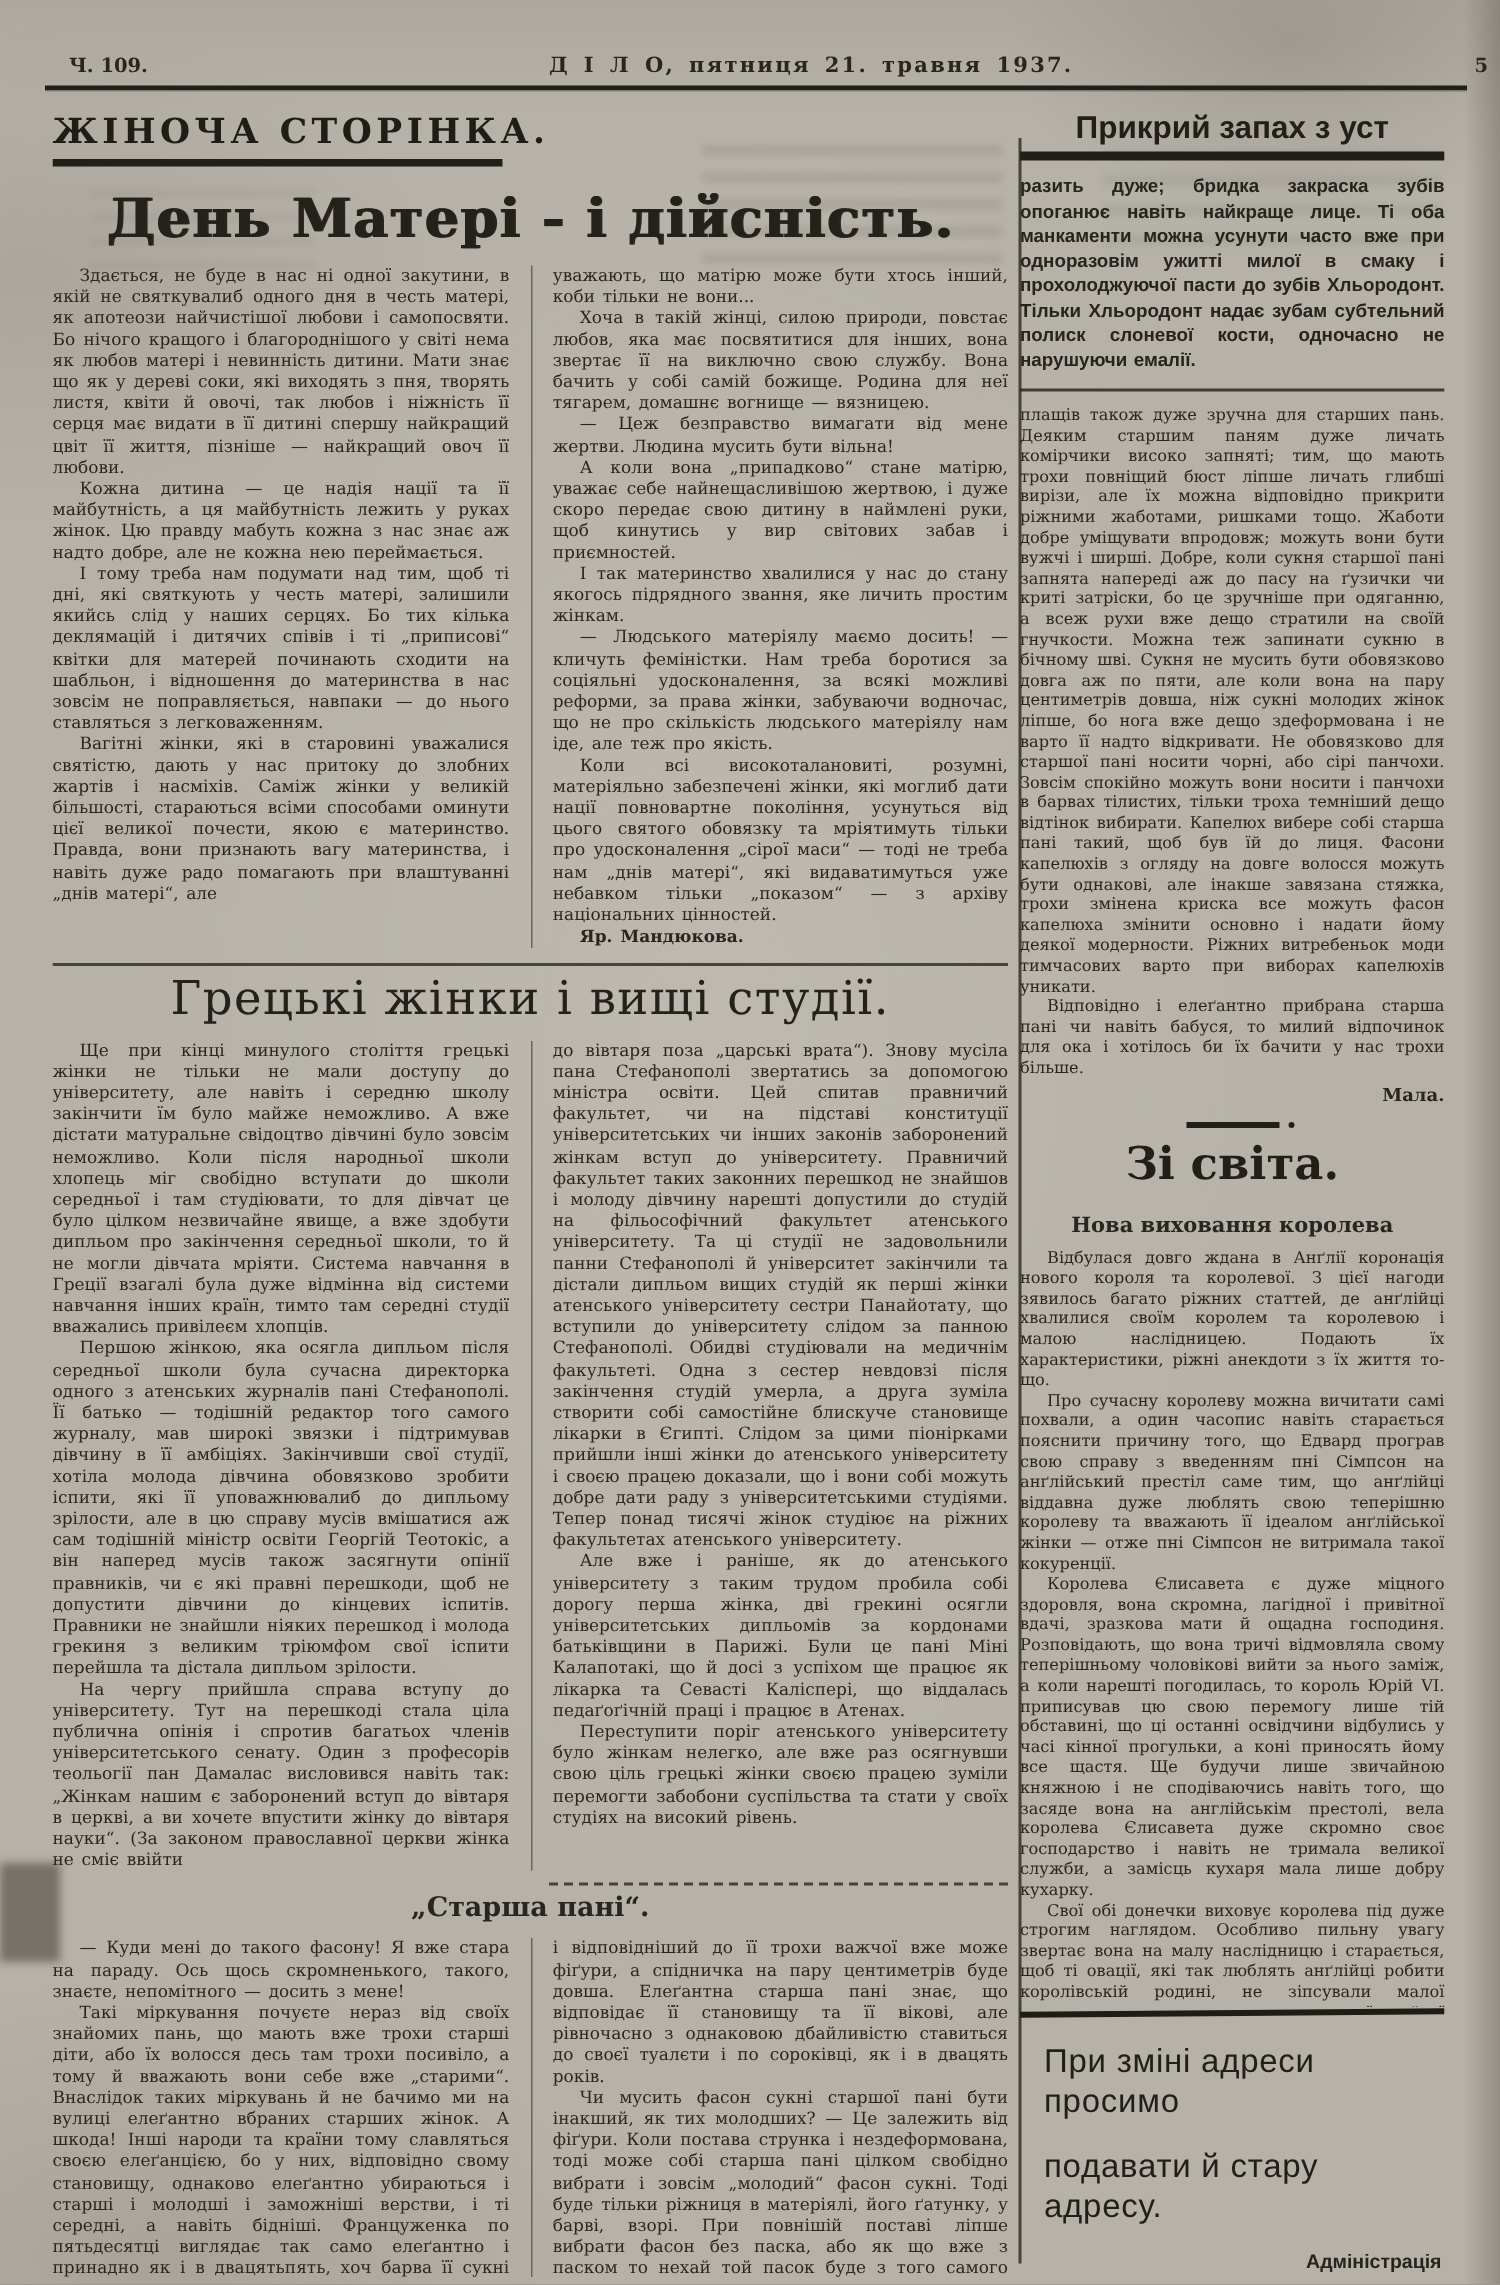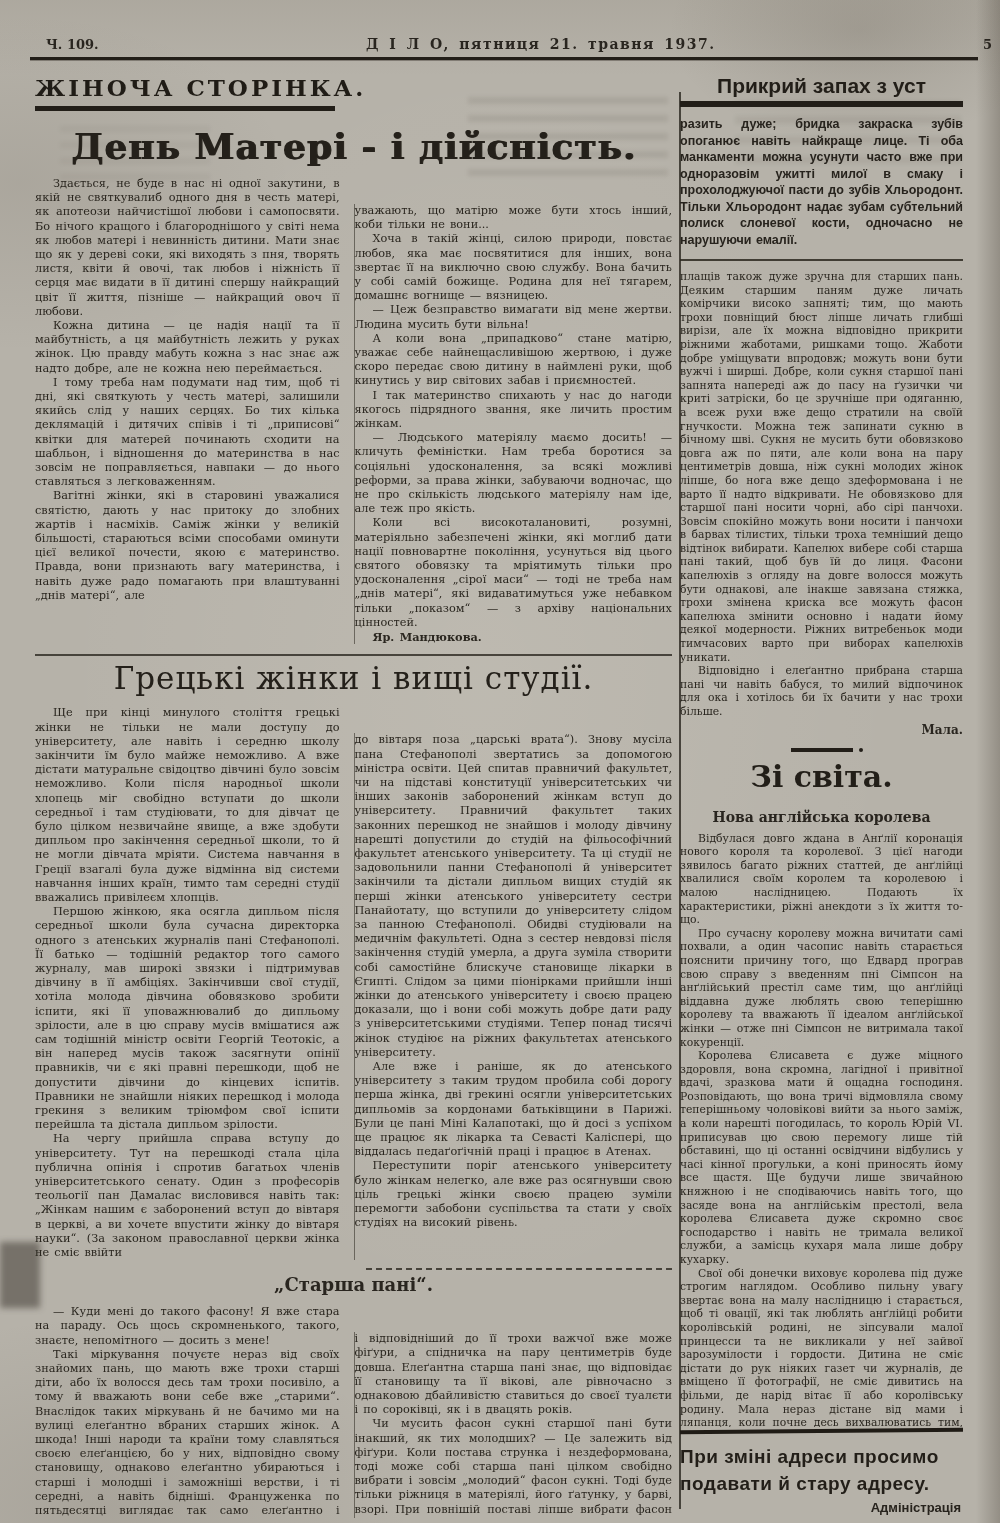--- a/index.html
+++ b/index.html
@@ -42,21 +42,21 @@
     display:flex;flex-direction:column;overflow:hidden;}
 
   
   .section-head h1{margin:4px 0 0;font-size:23px;font-weight:bold;letter-spacing:3px;color:#201c16;}
   .section-head .bar{width:300px;height:5px;background:#221e18;margin-top:5px;}
 
   
   .cols{display:flex;}
   .col{width:50%;box-sizing:border-box;}
   .col:first-child{padding-right:14px;}
-  .col + .col{border-left:1px solid rgba(42,38,30,.55);margin-top:27px;}
+  .col + .col{border-left:1px solid rgba(42,38,30,.55);padding-left:14px;}
   .body p{margin:0;text-align:justify;text-indent:18px;
     font-size:11.3px;line-height:14.2px;word-spacing:1.5px;color:#2a261f;}
   .cont .paras p:first-child{text-indent:0;}
   .sig{text-align:right;font-weight:bold;font-size:12px;line-height:17px;margin:3px 0 0;}
 
   .gothic{text-align:center;margin:16px 0 12px;font-size:36px;line-height:38px;font-weight:bold;
     letter-spacing:1px;color:#24201a;text-shadow:1.2px 0 0 #2b2720;}
   .rule-thin{height:2px;background:#2b271f;opacity:.8;margin:10px 0 4px;}
   .greek-title{text-align:center;font-weight:normal;font-size:31px;line-height:36px;margin:4px 0 10px;
     letter-spacing:1px;color:#24201a;}
@@ -75,22 +75,22 @@
   .rbody p{font-size:10.8px;line-height:13.6px;}
   .mini-divider{width:62px;height:4px;background:#221e18;margin:9px auto 7px;position:relative;}
   .mini-divider::after{content:"";position:absolute;right:-10px;top:0;width:4px;height:4px;
     border-radius:50%;background:#221e18;}
   .world{flex:1;min-height:0;display:flex;flex-direction:column;}
   .world h2{text-align:center;margin:0 0 15px;font-size:30px;font-weight:bold;color:#221e18;}
   .world h3{text-align:center;margin:0 0 7px;font-size:14px;font-weight:bold;}
   .world .paras{flex:1;min-height:0;overflow:hidden;}
   .notice{margin-top:auto;padding-top:2px;}
   .rule-thick{height:4px;background:#1f1b15;transform:rotate(-0.5deg);margin:0 0 10px;}
-  .notice-line{margin:0;font-family:"Liberation Sans",sans-serif;font-weight:bold;
-    font-size:19px;line-height:27px;letter-spacing:.5px;color:#221e18;}
+  .notice-line{margin:16px;font-family:"Liberation Sans",sans-serif;font-weight:normal;
+    font-size:22px;line-height:27px;letter-spacing:.5px;color:#221e18;}
   .notice-sig{margin:3px 2px 0 0;text-align:right;font-family:"Liberation Sans",sans-serif;
     font-weight:bold;font-size:13px;color:#27231d;}
 </style>
 </head>
 <body>
 
 <div class="page">
 
   <div class="smudge s1"></div>
   <div class="smudge s2"></div>
@@ -123,21 +123,21 @@
               <p>І тому треба нам подумати над тим, щоб ті дні, які святкують у честь матері, залишили якийсь слід у наших серцях. Бо тих кілька деклямацій і дитячих співів і ті „приписові“ квітки для матерей починають сходити на шабльон, і відношення до материнства в нас зовсім не поправляється, навпаки — до нього ставляться з легковаженням.</p>
               <p>Вагітні жінки, які в старовині уважалися святістю, дають у нас притоку до злобних жартів і насміхів. Саміж жінки у великій більшості, стараються всіми способами оминути цієї великої почести, якою є материнство. Правда, вони признають вагу материнства, і навіть дуже радо помагають при влаштуванні „днів матері“, але</p>
             </div>
         </div>
         <div class="col body cont">
           <div class="paras">
               <p>уважають, що матірю може бути хтось інший, коби тільки не вони...</p>
               <p>Хоча в такій жінці, силою природи, повстає любов, яка має посвятитися для інших, вона звертає її на виключно свою службу. Вона бачить у собі самій божище. Родина для неї тягарем, домашнє вогнище — вязницею.</p>
               <p>— Цеж безправство вимагати від мене жертви. Людина мусить бути вільна!</p>
               <p>А коли вона „припадково“ стане матірю, уважає себе найнещасливішою жертвою, і дуже скоро передає свою дитину в наймлені руки, щоб кинутись у вир світових забав і приємностей.</p>
-              <p>І так материнство спихають у нас до нагоди якогось підрядного звання, яке личить простим жінкам.</p>
+              <p>І так материнство хвалилися у нас до стану якогось підрядного звання, яке личить простим жінкам.</p>
               <p>— Людського матеріялу маємо досить! — кличуть феміністки. Нам треба боротися за соціяльні удосконалення, за всякі можливі реформи, за права жінки, забуваючи водночас, що не про скількість людського матеріялу нам іде, але теж про якість.</p>
               <p>Коли всі високоталановиті, розумні, матеріяльно забезпечені жінки, які моглиб дати нації повновартне покоління, усунуться від цього святого обовязку та мріятимуть тільки про удосконалення „сірої маси“ — тоді не треба нам „днів матері“, які видаватимуться уже небавком тільки „показом“ — з архіву національних цінностей.</p>
             </div>
           <p class="sig">Яр. Мандюкова.</p>
         </div>
       </div>
     </article>
 
     <div class="rule-thin"></div>
 
@@ -198,21 +198,21 @@
           <p>плащів також дуже зручна для старших пань. Деяким старшим паням дуже личать комірчики високо запняті; тим, що мають трохи повніщий бюст ліпше личать глибші вирізи, але їх можна відповідно прикрити ріжними жаботами, ришками тощо. Жаботи добре уміщувати впродовж; можуть вони бути вужчі і ширші. Добре, коли сукня старшої пані запнята напереді аж до пасу на ґузички чи криті затріски, бо це зручніше при одяганню, а всеж рухи вже дещо стратили на своїй гнучкости. Можна теж запинати сукню в бічному шві. Сукня не мусить бути обовязково довга аж по пяти, але коли вона на пару центиметрів довша, ніж сукні молодих жінок ліпше, бо нога вже дещо здеформована і не варто її надто відкривати. Не обовязково для старшої пані носити чорні, або сірі панчохи. Зовсім спокійно можуть вони носити і панчохи в барвах тілистих, тільки троха темніший дещо відтінок вибирати. Капелюх вибере собі старша пані такий, щоб був їй до лиця. Фасони капелюхів з огляду на довге волосся можуть бути однакові, але інакше завязана стяжка, трохи змінена криска все можуть фасон капелюха змінити основно і надати йому деякої модерности. Ріжних витребеньок моди тимчасових варто при виборах капелюхів уникати.</p>
           <p>Відповідно і елеґантно прибрана старша пані чи навіть бабуся, то милий відпочинок для ока і хотілось би їх бачити у нас трохи більше.</p>
         </div>
       <p class="sig">Мала.</p>
     </section>
 
     <div class="mini-divider"></div>
 
     <section class="world">
       <h2>Зі світа.</h2>
-      <h3>Нова англійська королева</h3>
+      <h3>Нова виховання королева</h3>
       <div class="paras body rbody">
           <p>Відбулася довго ждана в Анґлії коронація нового короля та королевої. З цієї нагоди зявилось багато ріжних статтей, де анґлійці хвалилися своїм королем та королевою і малою наслідницею. Подають їх характеристики, ріжні анекдоти з їх життя то-що.</p>
           <p>Про сучасну королеву можна вичитати самі похвали, а один часопис навіть старається пояснити причину того, що Едвард програв свою справу з введенням пні Сімпсон на анґлійський престіл саме тим, що анґлійці віддавна дуже люблять свою теперішню королеву та вважають її ідеалом анґлійської жінки — отже пні Сімпсон не витримала такої кокуренції.</p>
           <p>Королева Єлисавета є дуже міцного здоровля, вона скромна, лагідної і привітної вдачі, зразкова мати й ощадна господиня. Розповідають, що вона тричі відмовляла свому теперішньому чоловікові вийти за нього заміж, а коли нарешті погодилась, то король Юрій VI. приписував цю свою перемогу лише тій обставині, що ці останні освідчини відбулись у часі кінної прогульки, а коні приносять йому все щастя. Ще будучи лише звичайною княжною і не сподіваючись навіть того, що засяде вона на англійськім престолі, вела королева Єлисавета дуже скромно своє господарство і навіть не тримала великої служби, а замісць кухаря мала лише добру кухарку.</p>
           <p>Свої обі донечки виховує королева під дуже строгим наглядом. Особливо пильну увагу звертає вона на малу наслідницю і старається, щоб ті овації, які так люблять анґлійці робити королівській родині, не зіпсували малої принцесси та не викликали у неї зайвої зарозумілости і гордости. Дитина не сміє дістати до рук ніяких газет чи журналів, де вміщено її фотографії, не сміє дивитись на фільми, де нарід вітає її або королівську родину. Мала нераз дістане від мами і ляпанця, коли почне десь вихвалюватись тим, що вона наслідниця анґлійського престолу. Помічницею в цій системі виховання є теперішній королевій стара королева Марія, що дуже любить свою внуку і часто бере її до себе.</p>
         </div>
     </section>
 
     <section class="notice">
       <div class="rule-thick"></div>

